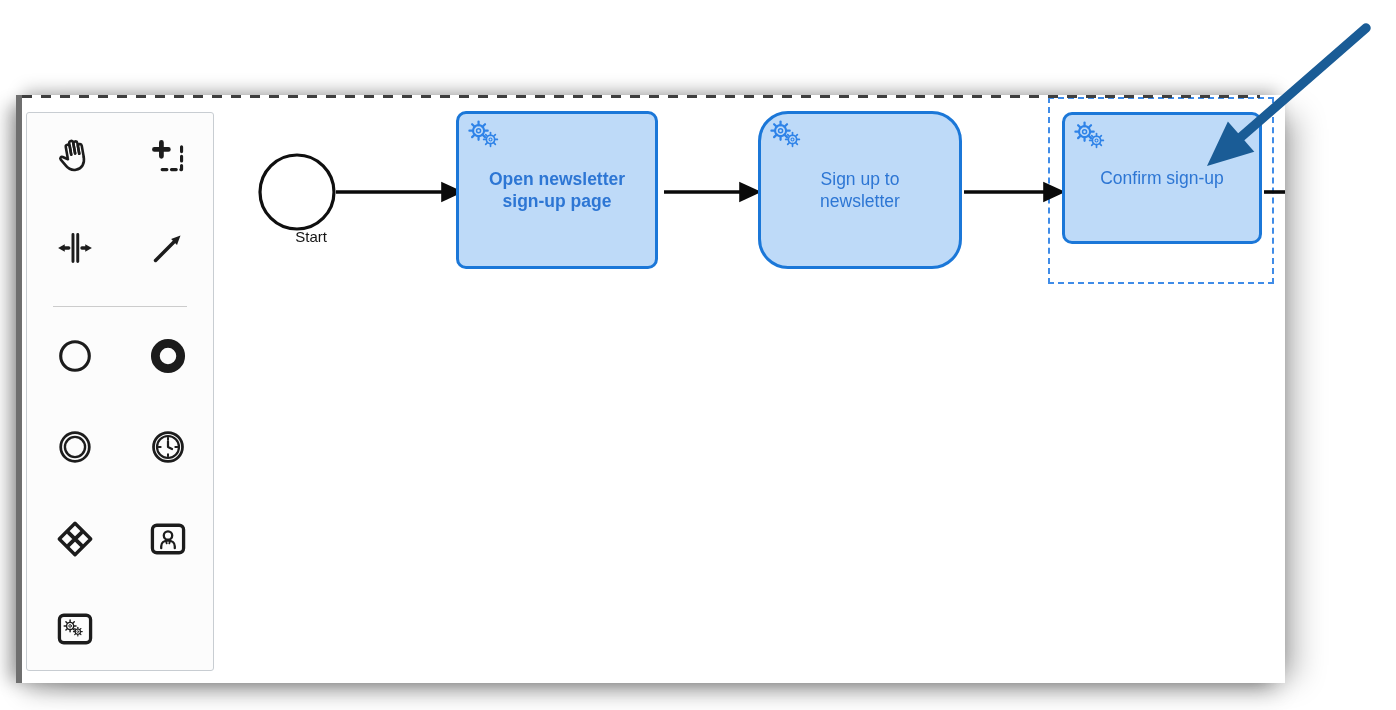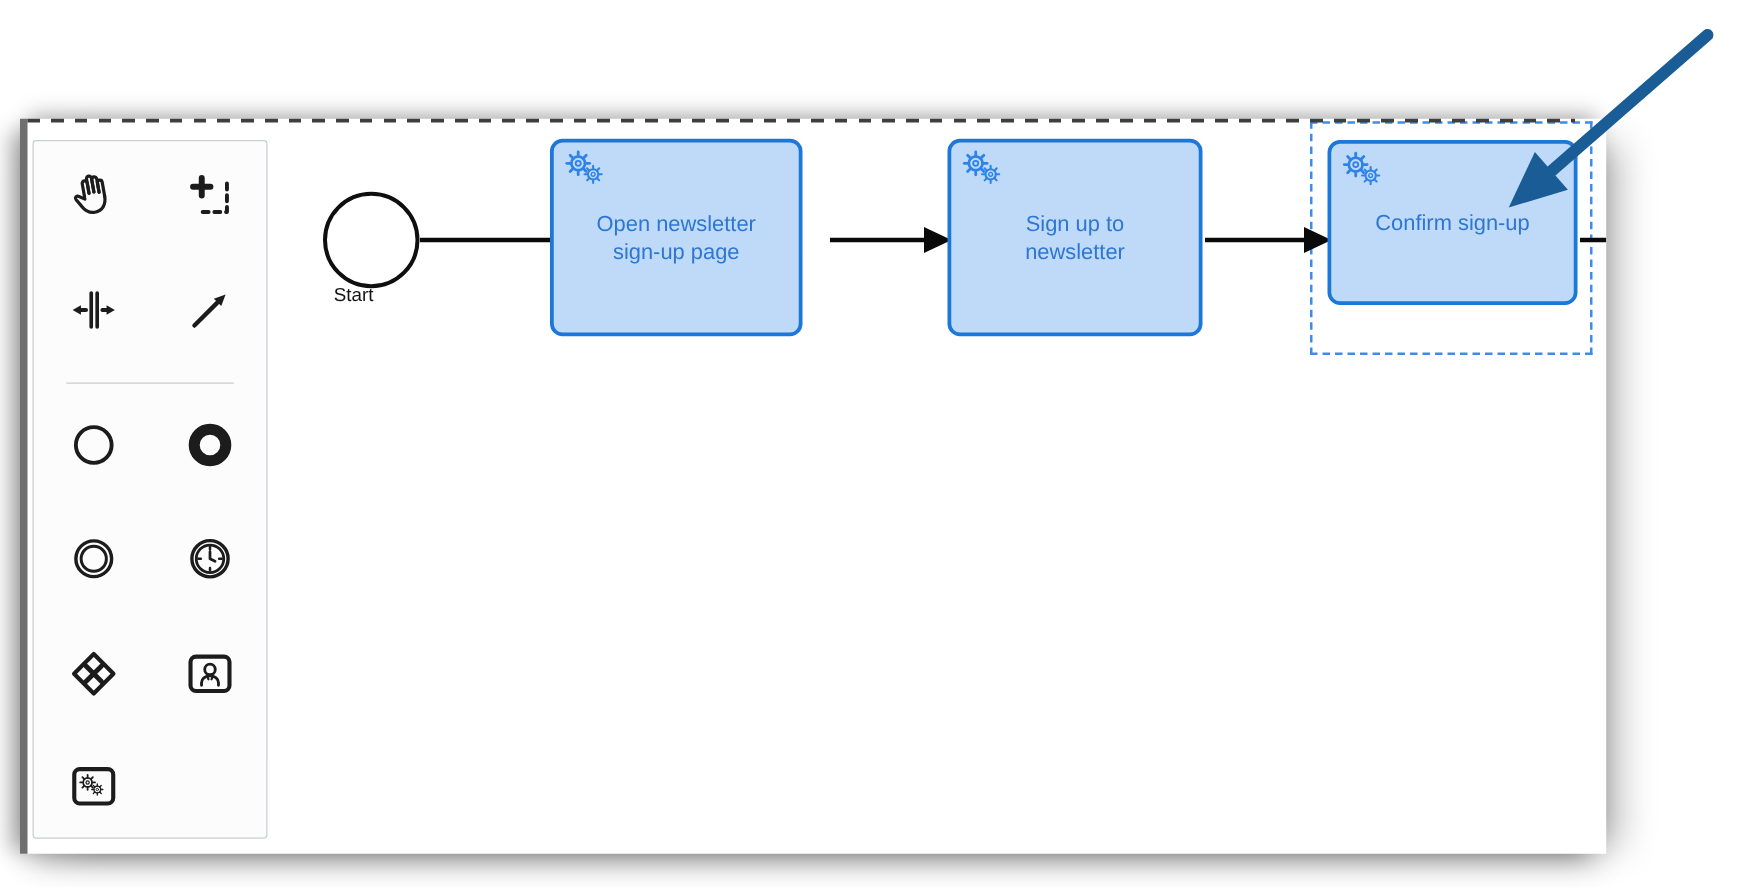--- a/index.html
+++ b/index.html
@@ -23,39 +23,39 @@
   .dash-top{
     position:absolute;left:0;top:0;width:1238px;height:3px;
     background:repeating-linear-gradient(90deg,#3e3e3e 0 10px,transparent 10px 19px);
   }
 
   
   .canvas{position:absolute;left:0;top:0;width:1263px;height:588px;overflow:hidden;}
   .flow-layer{position:absolute;left:0;top:0;}
 
   .start-label{
-    position:absolute;left:245px;top:133px;width:60px;text-align:left;
+    position:absolute;left:245px;top:133px;width:60px;text-align:right;
     font-size:15px;color:#141414;
   }
 
   .selection-box{
     position:absolute;left:1026px;top:2px;width:226px;height:187px;
     border:2px dashed #3f8ce8;box-sizing:border-box;
   }
 
   .task{
     position:absolute;box-sizing:border-box;
     width:202px;height:158px;
     background:#bedaf8;border:3px solid #1b77d8;border-radius:10px;
     display:flex;align-items:center;justify-content:center;
     text-align:center;color:#2d76d4;font-size:17.5px;line-height:22px;
     cursor:pointer;
   }
-  .t1{left:418px;top:16px;}
-  .t2{left:736px;top:16px;width:204px;}
+  .t1{left:434px;top:16px;font-weight:bold;}
+  .t2{left:736px;top:16px;width:204px;border-radius:30px;}
   .t3{left:1040px;top:17px;width:200px;height:132px;}
   .task .gear{position:absolute;left:7px;top:5px;width:40px;height:34px;color:#2f83e8;}
   .task .lbl{padding:0 10px;}
 
   
   .palette{
     position:absolute;left:4px;top:17px;width:186px;height:557px;
     background:#fcfcfc;border:1px solid #c8cdd2;border-radius:3px;z-index:5;
   }
   .pal-entry{

